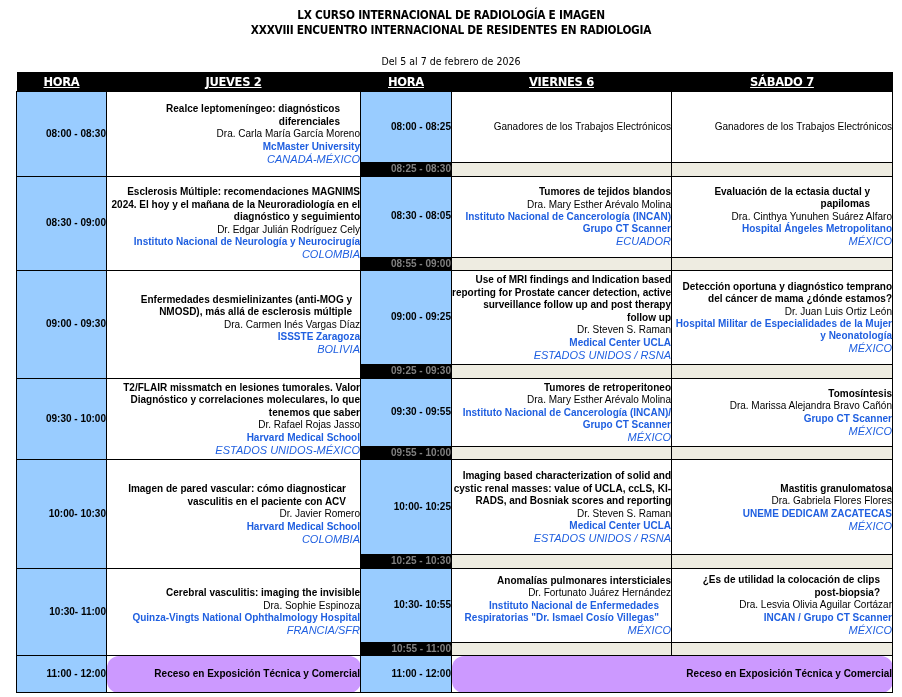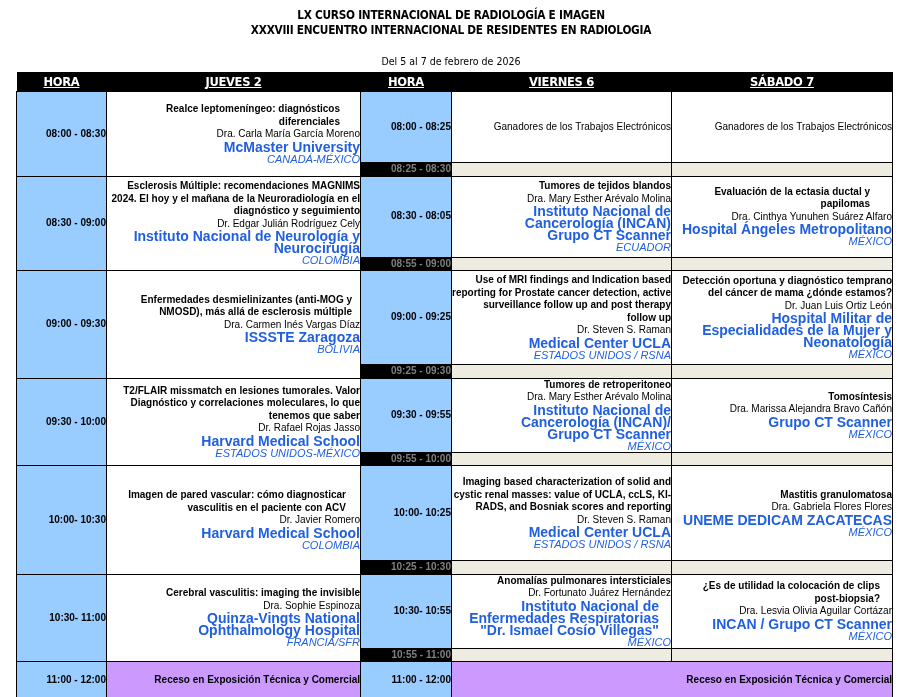--- a/index.html
+++ b/index.html
@@ -7,24 +7,24 @@
   .titles { position:absolute; left:0; top:8px; width:902px; text-align:center; font-family:"DejaVu Sans", sans-serif; font-weight:bold; font-size:11.5px; line-height:15px; letter-spacing:-0.3px; transform:scaleX(0.92); transform-origin:center top; }
   .dates { position:absolute; left:0; top:55px; width:902px; text-align:center; font-family:"DejaVu Sans", sans-serif; font-size:10.5px; transform:scaleX(0.9); transform-origin:center top; }
   table.sched { position:absolute; left:16px; top:72px; border-collapse:collapse; table-layout:fixed; width:876px; }
   table.sched th { background:#000; color:#fff; height:19px; padding:0; font-family:"DejaVu Sans", sans-serif; font-size:11.5px; font-weight:bold; text-decoration:underline; letter-spacing:-0.3px; }
   table.sched td { padding:0; vertical-align:middle; text-align:right; border:1px solid #000; font-size:10px; line-height:12.5px; }
   td.hora { background:#99ccff; font-weight:bold; font-size:10.5px; }
   td.gap { background:#000000; color:#808080; font-size:7.5px; font-weight:bold; height:9px; line-height:9px; }
   td.gapfill { background:#eeece1; height:9px; }
   td.session { vertical-align:top; padding-top:2px; }
   td.session.mid { vertical-align:middle; padding-top:0;margin-left:32px; }
-  td.recess { background:#cc99ff; font-weight:bold; font-size:10.5px; }
+  td.recess { background:#cc99ff; font-weight:bold; font-size:10.5px;border-radius:12px; }
   .t { font-weight:bold; display:block; }
   .sp { display:block; }
-  .inst { display:block; color:#1f5fe0; font-weight:bold; font-size:14px; line-height:12px; }
+  .inst { display:block; color:#1f5fe0; font-weight:bold; font-size:10px; line-height:12px; }
   .inst.plain { font-weight:bold; }
   .ctry { display:block; color:#1f5fe0; font-size:11px; line-height:12px;font-style:italic; }
 </style>
 </head>
 <body>
 
 <div class="titles">
   <div>LX CURSO INTERNACIONAL DE RADIOLOGÍA E IMAGEN</div>
   <div>XXXVIII ENCUENTRO INTERNACIONAL DE RESIDENTES EN RADIOLOGIA</div>
 </div>

